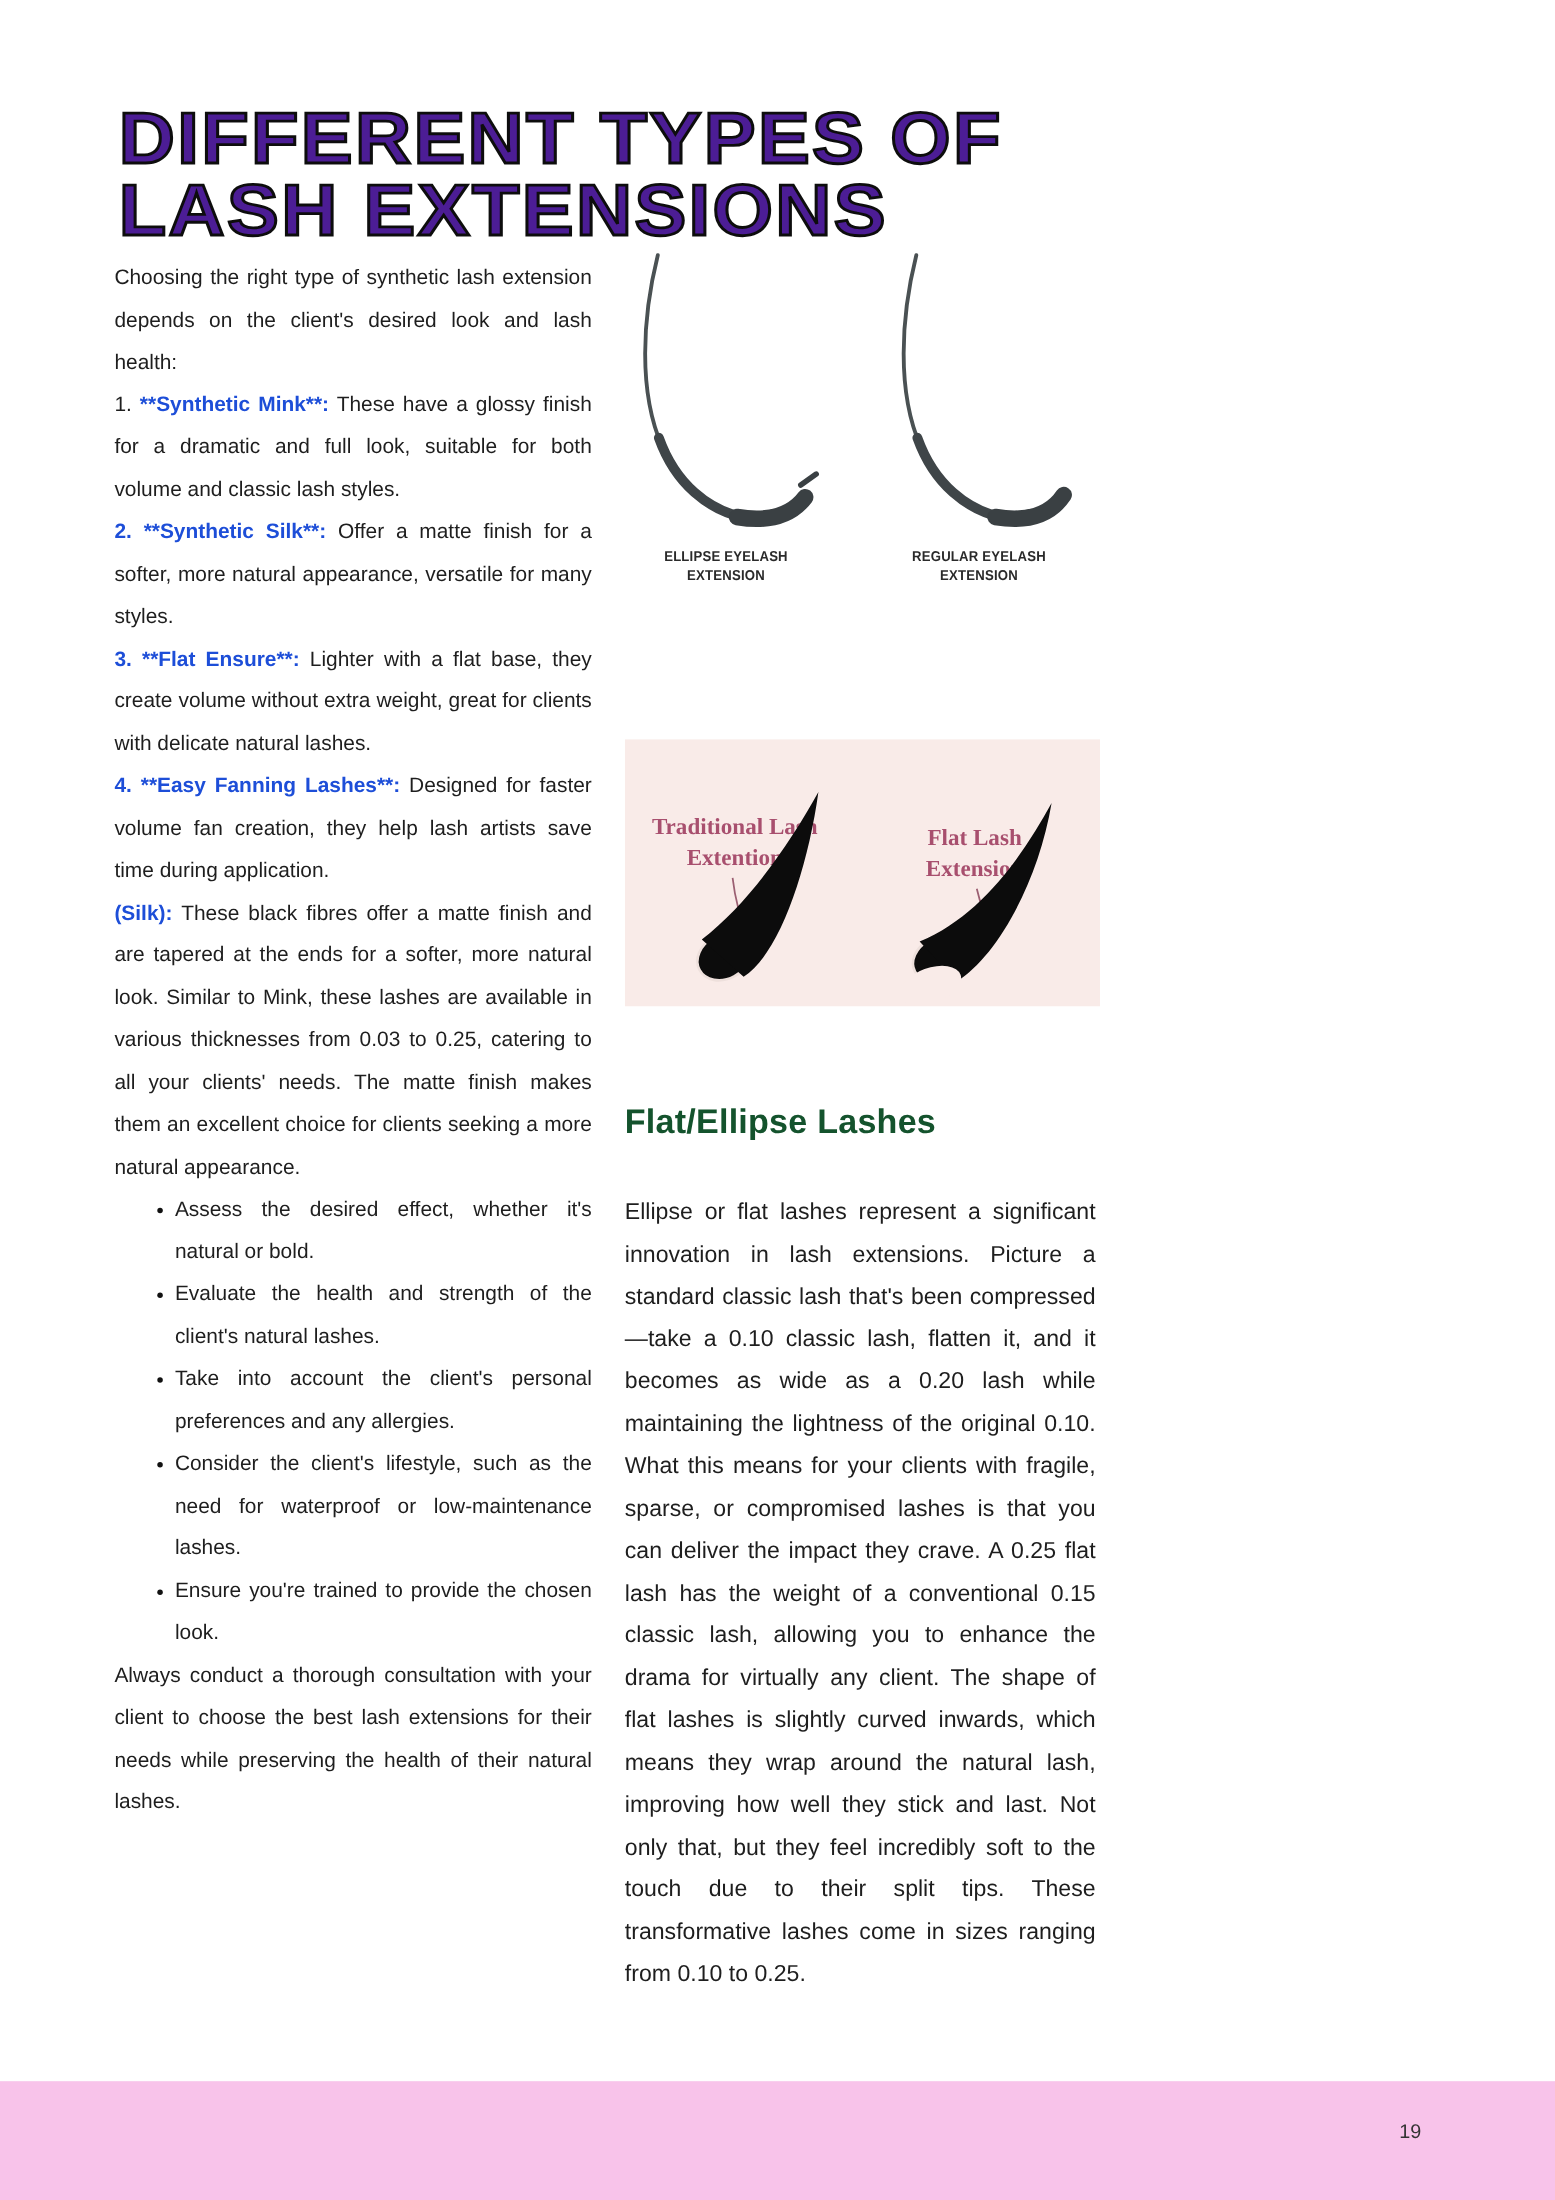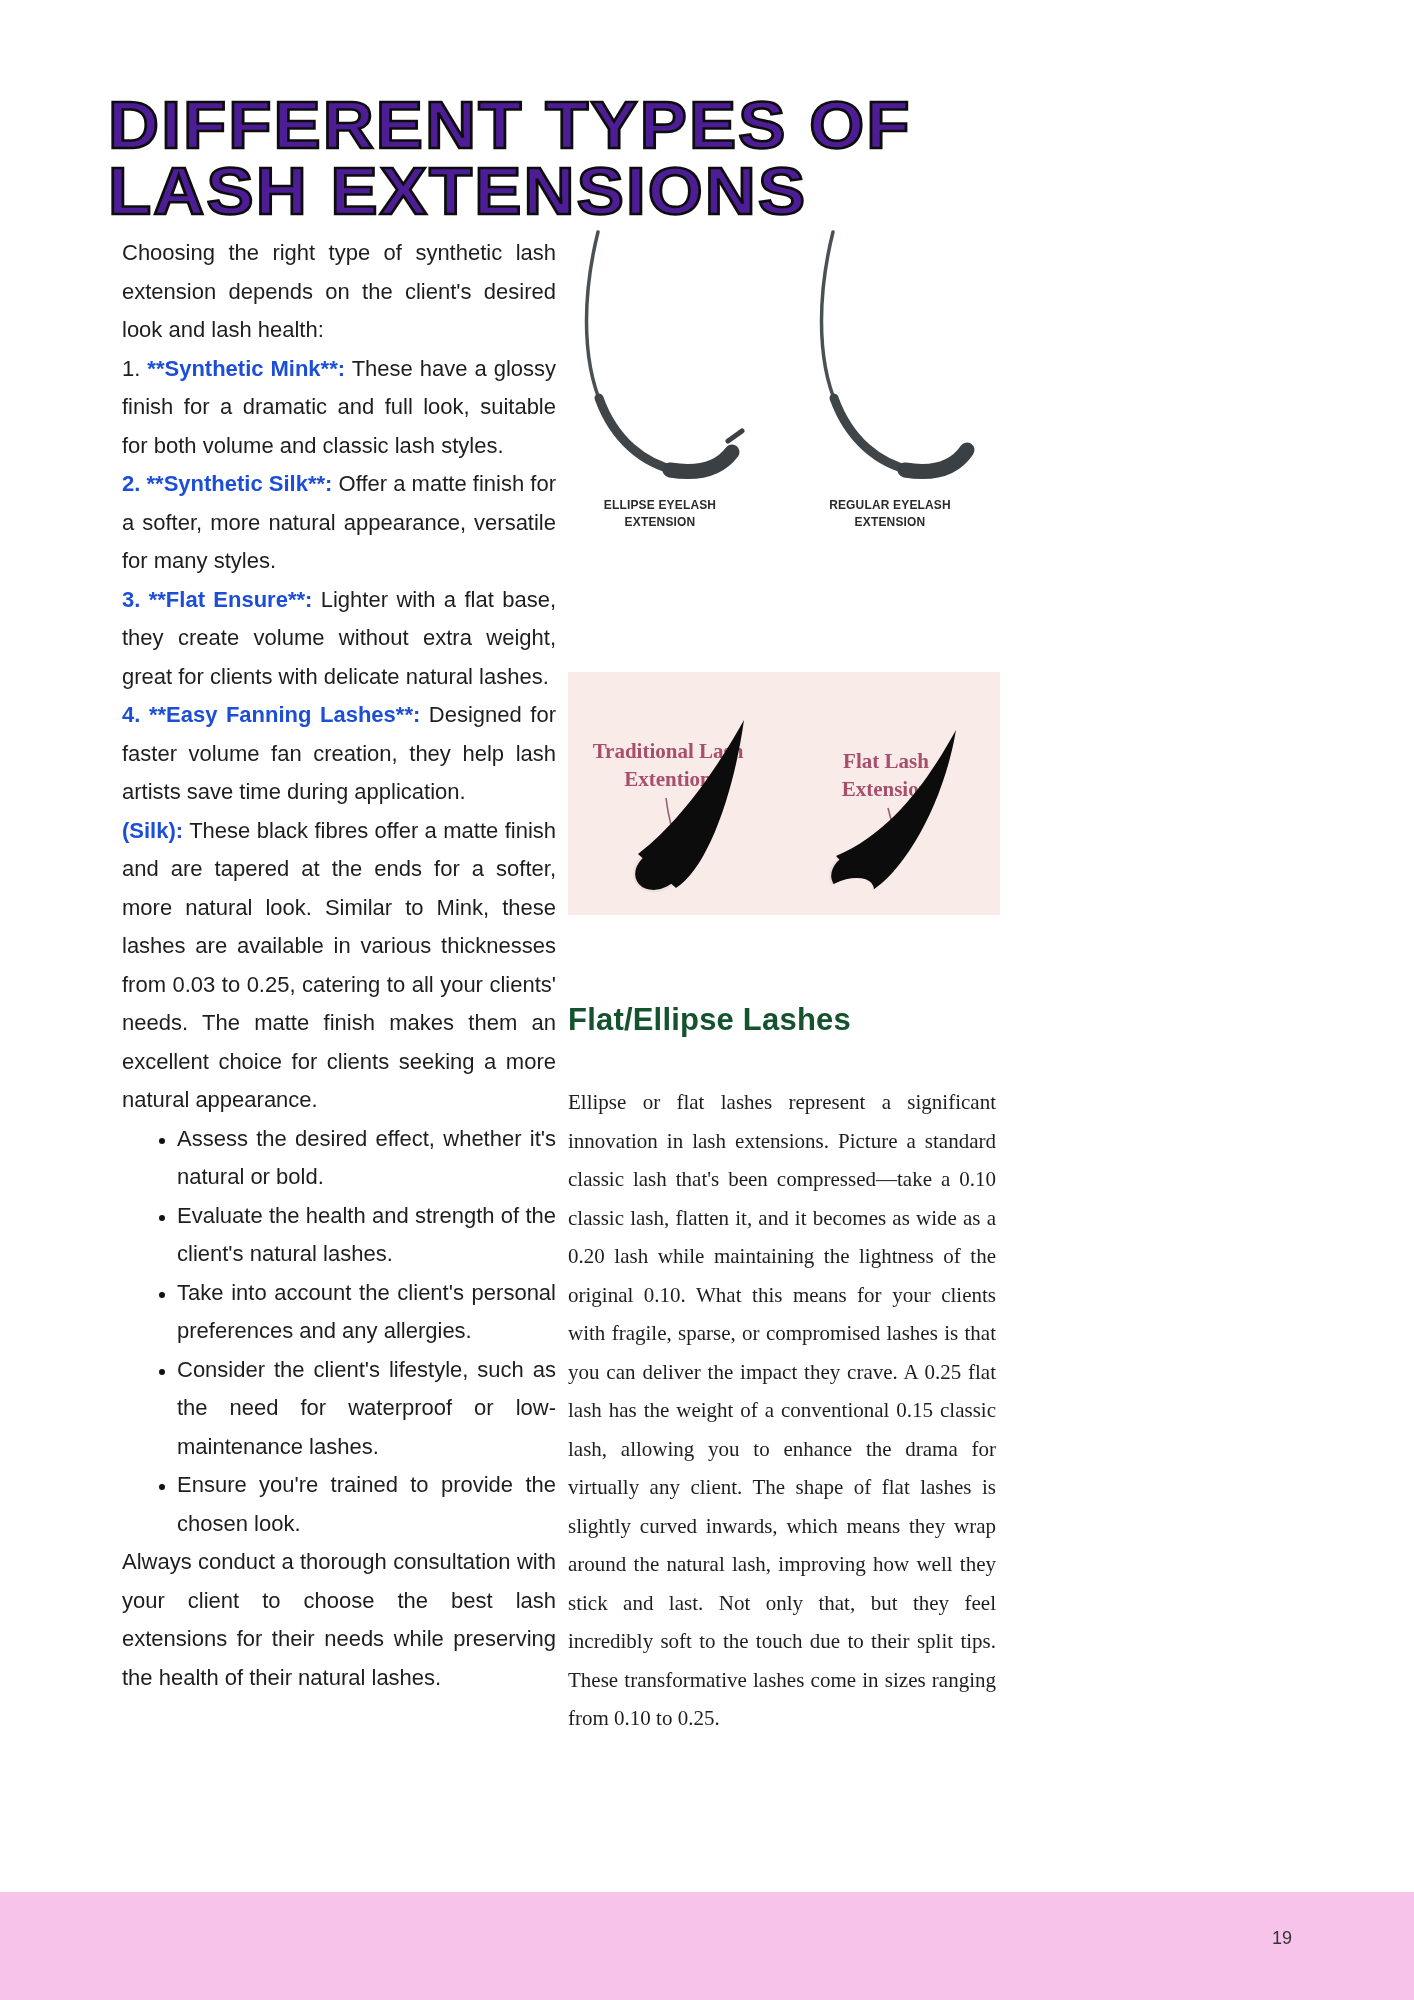--- a/index.html
+++ b/index.html
@@ -16,22 +16,22 @@
     position:absolute;left:108px;top:92px;
     font-weight:bold;color:#4c1d95;
     -webkit-text-stroke:2.6px #0d0d0d;
     letter-spacing:2px;
     font-size:66px;line-height:66px;
     white-space:nowrap;
   }
   .title .tline{display:block;transform:scaleX(1.07);transform-origin:left center;}
   
   .left-col{
-    position:absolute;left:122px;top:234px;width:434px;
-    font-size:22px;line-height:38.5px;text-align:justify;
+    position:absolute;left:104px;top:234px;width:434px;
+    font-size:19px;line-height:38.5px;text-align:justify;
   }
   .left-col p{margin:0;}
   .left-col strong, .selecting-heading{color:#1d4ed8;}
   .num-reg{font-weight:400;}
   .num-bold{font-weight:700;}
   .selecting-heading{
     font-weight:bold;margin-top:44px !important;
   }
   ul.select-list{
     margin:0;padding:0 0 0 55px;list-style:disc outside;
@@ -51,21 +51,21 @@
   .flat-figure{position:absolute;left:568px;top:672px;width:432px;height:243px;}
   
   .section-heading{
     position:absolute;left:568px;top:1002px;width:428px;
     font-size:31px;font-weight:bold;color:#14532d;letter-spacing:0.2px;
   }
   .right-body{
     position:absolute;left:568px;top:1083px;width:428px;
     font-size:21px;line-height:38.5px;text-align:justify;
   }
-  .right-body p{margin:0;font-family:Liberation Serif, serif;}
+  .right-body p{margin:0;}
   
   .footer-bar{
     position:absolute;left:0;top:1892px;width:1414px;height:108px;
   }
   .page-number{
     position:absolute;left:1252px;top:36px;width:40px;
     font-size:18px;color:#333;text-align:right;
   }
 </style>
 </head>

